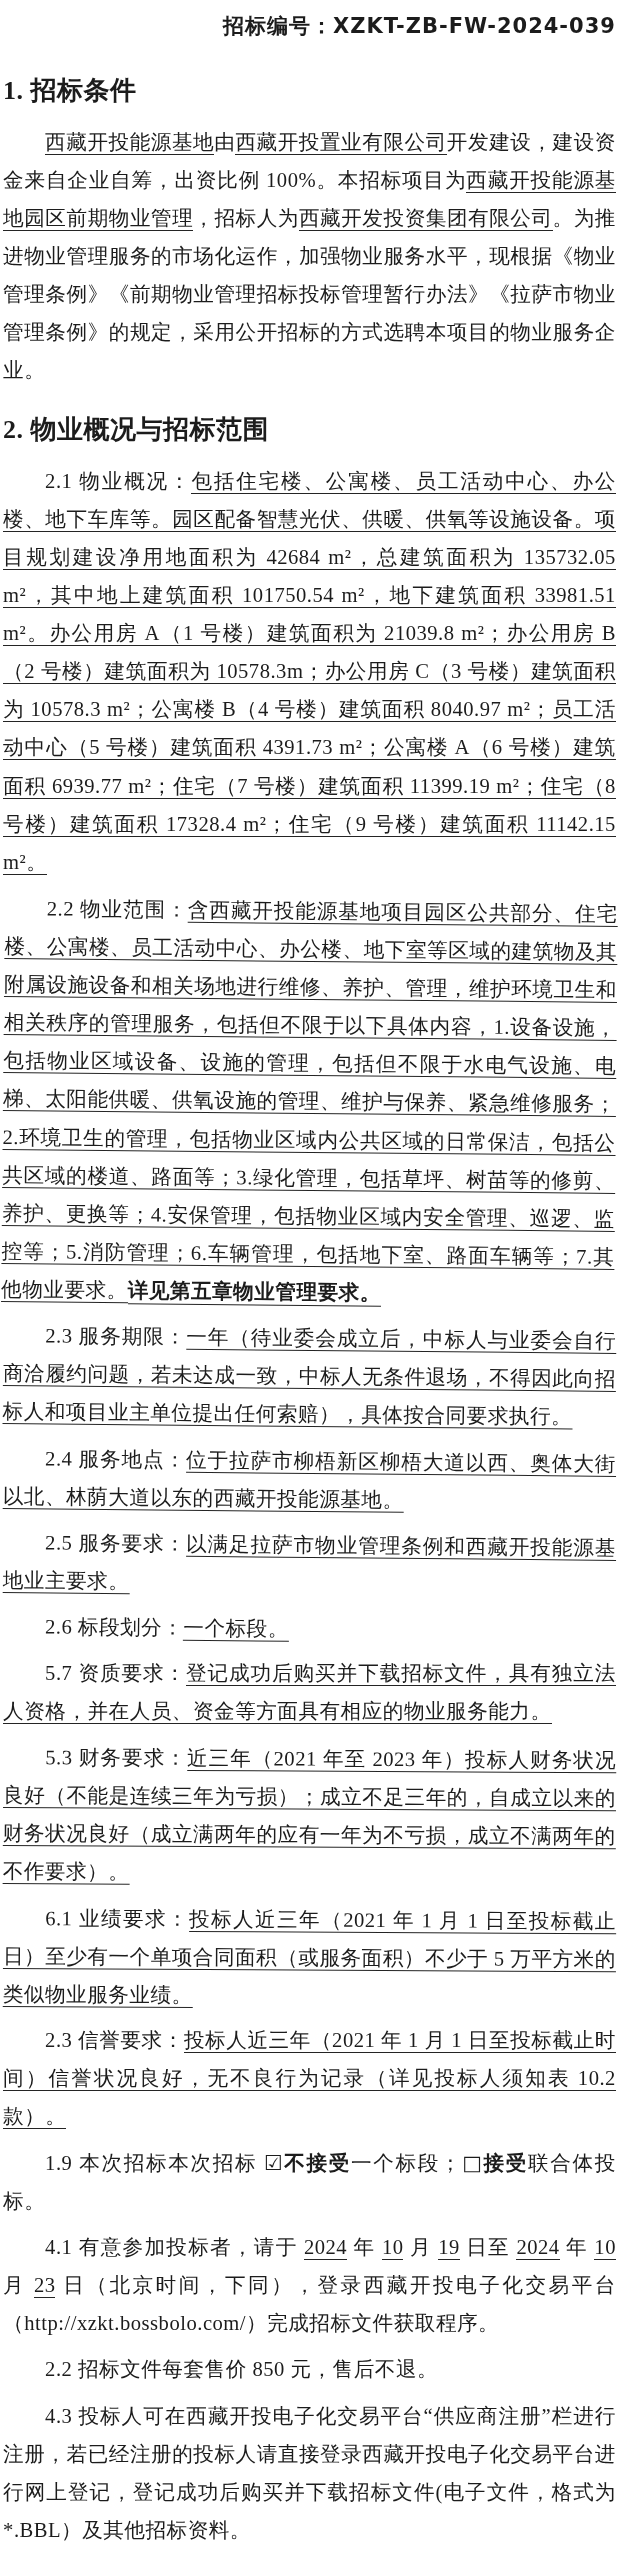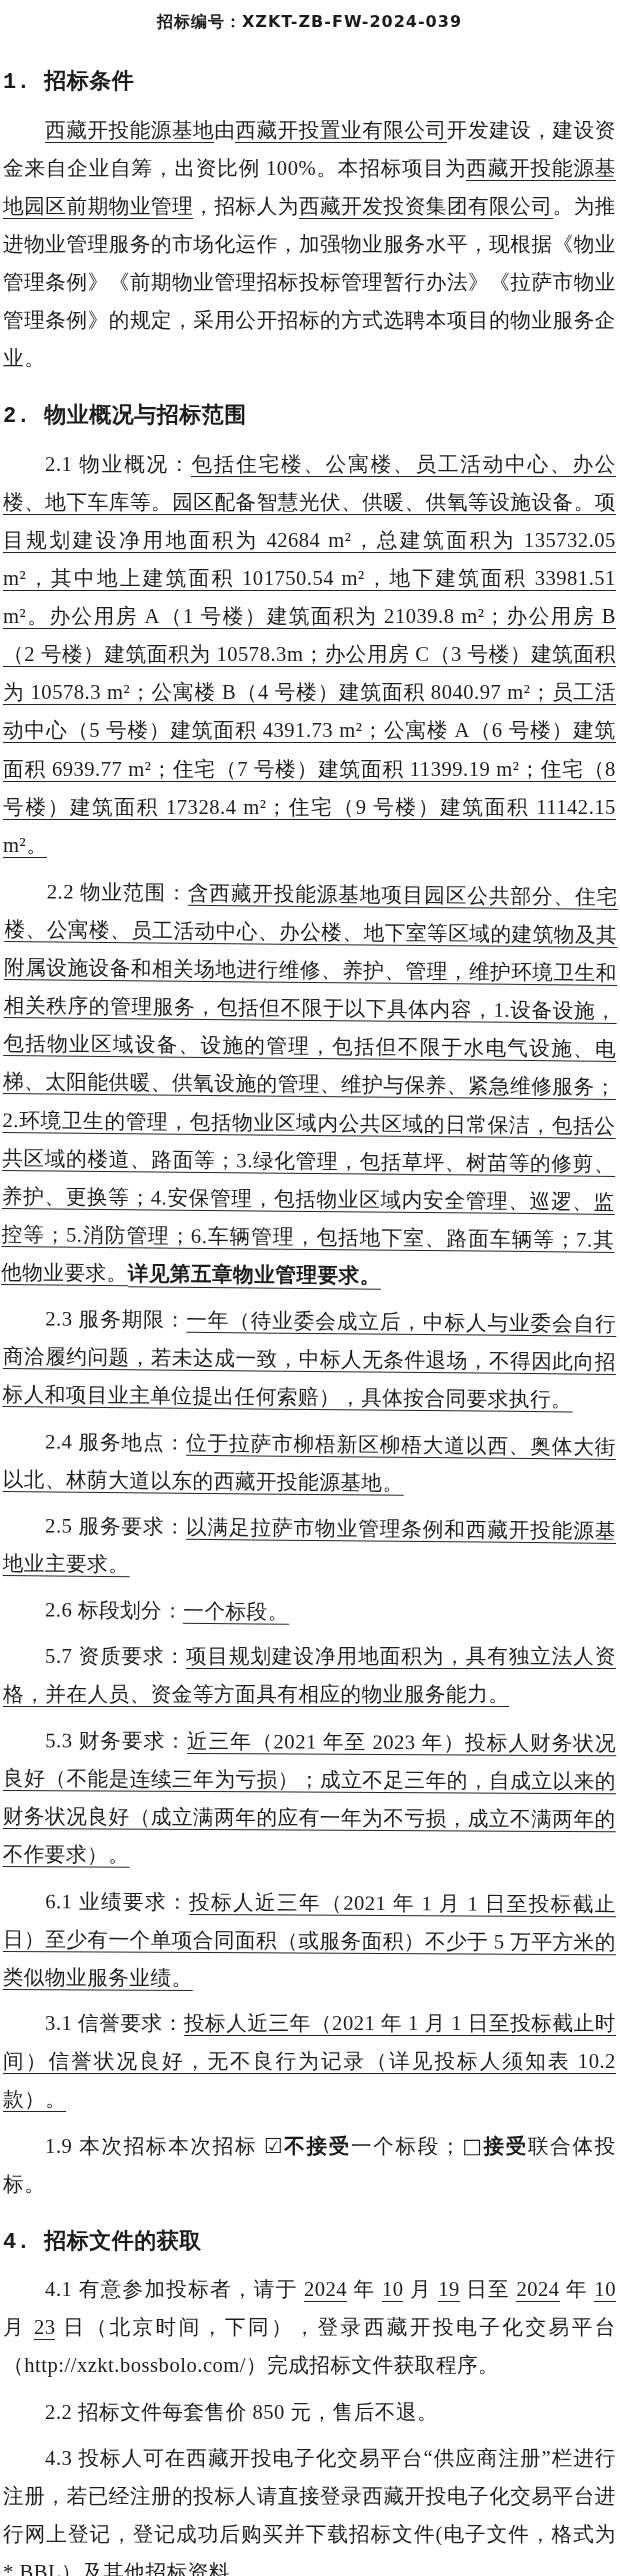--- a/index.html
+++ b/index.html
@@ -14,31 +14,31 @@
   }
   .doc {
     position: relative;
     width: 620px;
     box-sizing: border-box;
     padding: 7.2px 4.1px 24px 3.1px;
     overflow: hidden;
   }
   .block { display: block; }
   .docnum {
-    text-align: center;
+    text-align: right;
     font-family: "DejaVu Sans", "Liberation Sans", sans-serif;
     font-weight: 700;
-    font-size: 16px;
+    font-size: 21px;
     letter-spacing: 1px;
     margin: 5.2px 0 33px 0;
   }
   .h {
-    font-family: Liberation Mono, monospace;
+    font-family: Liberation Serif, serif;
     font-weight: 700;
-    font-size: 22px;
+    font-size: 26px;
     letter-spacing: 0.5px;
     margin: 23px 0 14.4px 0;
   }
   .p {
     font-size: 20.6px;
     line-height: 1.85;
     letter-spacing: 0.5px;
     text-align: justify;
     text-indent: 42px;
     margin: 8.2px 0;
@@ -64,25 +64,24 @@
       <div class="block docnum"><span class="seg">招标编号：XZKT-ZB-FW-2024-039</span></div>
       <div class="block h"><span class="seg">1. 招标条件</span></div>
       <div class="block p"><span class="seg u">西藏开投能源基地</span><span class="seg">由</span><span class="seg u">西藏开投置业有限公司</span><span class="seg">开发建设，建设资金来自企业自筹，出资比例 100%。本招标项目为</span><span class="seg u">西藏开投能源基地园区前期物业管理</span><span class="seg">，招标人为</span><span class="seg u">西藏开发投资集团有限公司</span><span class="seg">。为推进物业管理服务的市场化运作，加强物业服务水平，现根据《物业管理条例》《前期物业管理招标投标管理暂行办法》《拉萨市物业管理条例》的规定，采用公开招标的方式选聘本项目的物业服务企业。</span></div>
       <div class="block h"><span class="seg">2. 物业概况与招标范围</span></div>
       <div class="block p"><span class="seg">2.1 物业概况：</span><span class="seg u">包括住宅楼、公寓楼、员工活动中心、办公楼、地下车库等。园区配备智慧光伏、供暖、供氧等设施设备。项目规划建设净用地面积为 42684 m²，总建筑面积为 135732.05 m²，其中地上建筑面积 101750.54 m²，地下建筑面积 33981.51 m²。办公用房 A（1 号楼）建筑面积为 21039.8 m²；办公用房 B（2 号楼）建筑面积为 10578.3m；办公用房 C（3 号楼）建筑面积为 10578.3 m²；公寓楼 B（4 号楼）建筑面积 8040.97 m²；员工活动中心（5 号楼）建筑面积 4391.73 m²；公寓楼 A（6 号楼）建筑面积 6939.77 m²；住宅（7 号楼）建筑面积 11399.19 m²；住宅（8 号楼）建筑面积 17328.4 m²；住宅（9 号楼）建筑面积 11142.15 m²。</span></div>
       <div class="block p tilt-a"><span class="seg">2.2 物业范围：</span><span class="seg u">含西藏开投能源基地项目园区公共部分、住宅楼、公寓楼、员工活动中心、办公楼、地下室等区域的建筑物及其附属设施设备和相关场地进行维修、养护、管理，维护环境卫生和相关秩序的管理服务，包括但不限于以下具体内容，1.设备设施，包括物业区域设备、设施的管理，包括但不限于水电气设施、电梯、太阳能供暖、供氧设施的管理、维护与保养、紧急维修服务；2.环境卫生的管理，包括物业区域内公共区域的日常保洁，包括公共区域的楼道、路面等；3.绿化管理，包括草坪、树苗等的修剪、养护、更换等；4.安保管理，包括物业区域内安全管理、巡逻、监控等；5.消防管理；6.车辆管理，包括地下室、路面车辆等；7.其他物业要求。</span><span class="seg u b">详见第五章物业管理要求。</span></div>
       <div class="block p tilt-a"><span class="seg">2.3 服务期限：</span><span class="seg u">一年（待业委会成立后，中标人与业委会自行商洽履约问题，若未达成一致，中标人无条件退场，不得因此向招标人和项目业主单位提出任何索赔），具体按合同要求执行。</span></div>
       <div class="block p tilt-a"><span class="seg">2.4 服务地点：</span><span class="seg u">位于拉萨市柳梧新区柳梧大道以西、奥体大街以北、林荫大道以东的西藏开投能源基地。</span></div>
       <div class="block p tilt-a"><span class="seg">2.5 服务要求：</span><span class="seg u">以满足拉萨市物业管理条例和西藏开投能源基地业主要求。</span></div>
       <div class="block p tilt-a"><span class="seg">2.6 标段划分：</span><span class="seg u">一个标段。</span></div>
-      <div class="block p"><span class="seg">5.7 资质要求：</span><span class="seg u">项目规划建设净用地面积为，具有独立法人资格，并在人员、资金等方面具有相应的物业服务能力。</span></div>
+      <div class="block p"><span class="seg">5.7 资质要求：</span><span class="seg u">登记成功后购买并下载招标文件，具有独立法人资格，并在人员、资金等方面具有相应的物业服务能力。</span></div>
       <div class="block p tilt-b"><span class="seg">5.3 财务要求：</span><span class="seg u">近三年（2021 年至 2023 年）投标人财务状况良好（不能是连续三年为亏损）；成立不足三年的，自成立以来的财务状况良好（成立满两年的应有一年为不亏损，成立不满两年的不作要求）。</span></div>
       <div class="block p tilt-b"><span class="seg">6.1 业绩要求：</span><span class="seg u">投标人近三年（2021 年 1 月 1 日至投标截止日）至少有一个单项合同面积（或服务面积）不少于 5 万平方米的类似物业服务业绩。</span></div>
-      <div class="block p"><span class="seg">3.1 信誉要求：</span><span class="seg u">投标人近三年（2021 年 1 月 1 日至投标截止时间）信誉状况良好，无不良行为记录（详见投标人须知表 10.2 款）。</span></div>
+      <div class="block p"><span class="seg">2.3 信誉要求：</span><span class="seg u">投标人近三年（2021 年 1 月 1 日至投标截止时间）信誉状况良好，无不良行为记录（详见投标人须知表 10.2 款）。</span></div>
       <div class="block p"><span class="seg">1.9 本次招标本次招标 </span><span class="seg b">☑不接受</span><span class="seg">一个标段；</span><span class="seg b">□接受</span><span class="seg">联合体投标。</span></div>
-      <div class="block h"><span class="seg">4. 招标文件的获取</span></div>
       <div class="block p"><span class="seg">4.1 有意参加投标者，请于 </span><span class="seg u">2024</span><span class="seg"> 年 </span><span class="seg u">10</span><span class="seg"> 月 </span><span class="seg u">19</span><span class="seg"> 日至 </span><span class="seg u">2024</span><span class="seg"> 年 </span><span class="seg u">10</span><span class="seg"> 月 </span><span class="seg u">23</span><span class="seg"> 日（北京时间，下同），登录西藏开投电子化交易平台（http://xzkt.bossbolo.com/）完成招标文件获取程序。</span></div>
       <div class="block p"><span class="seg">2.2 招标文件每套售价 850 元，售后不退。</span></div>
       <div class="block p"><span class="seg">4.3 投标人可在西藏开投电子化交易平台“供应商注册”栏进行注册，若已经注册的投标人请直接登录西藏开投电子化交易平台进行网上登记，登记成功后购买并下载招标文件(电子文件，格式为*.BBL）及其他招标资料。</span></div>
     </div>
 
 </div>
 
 
 </body></html>

